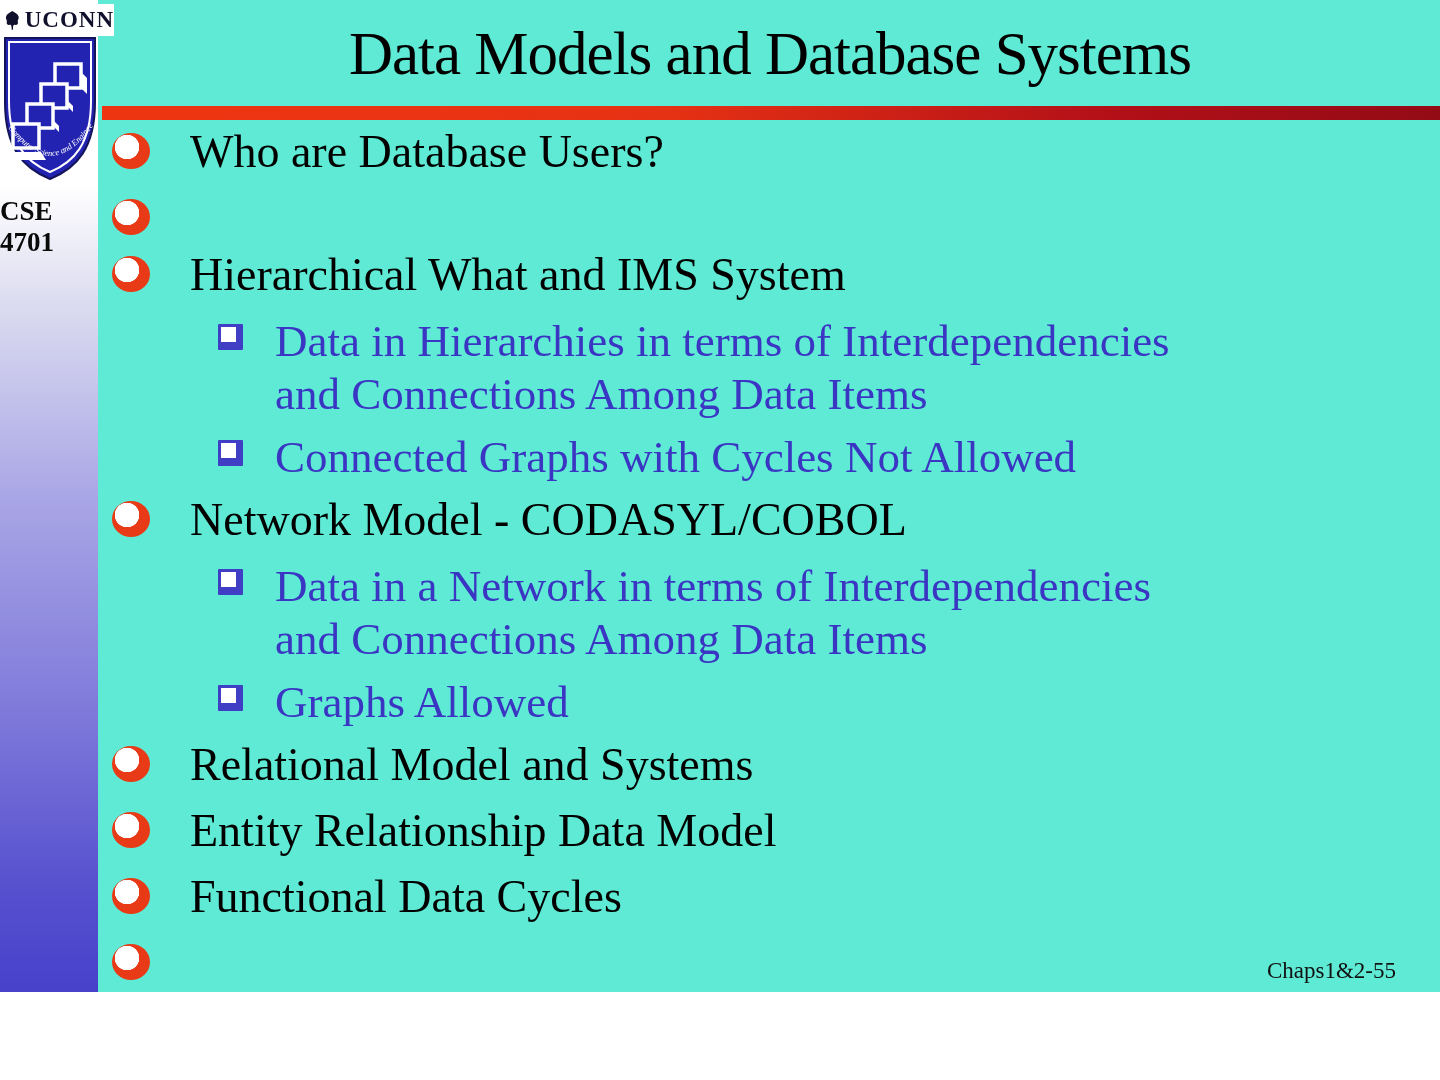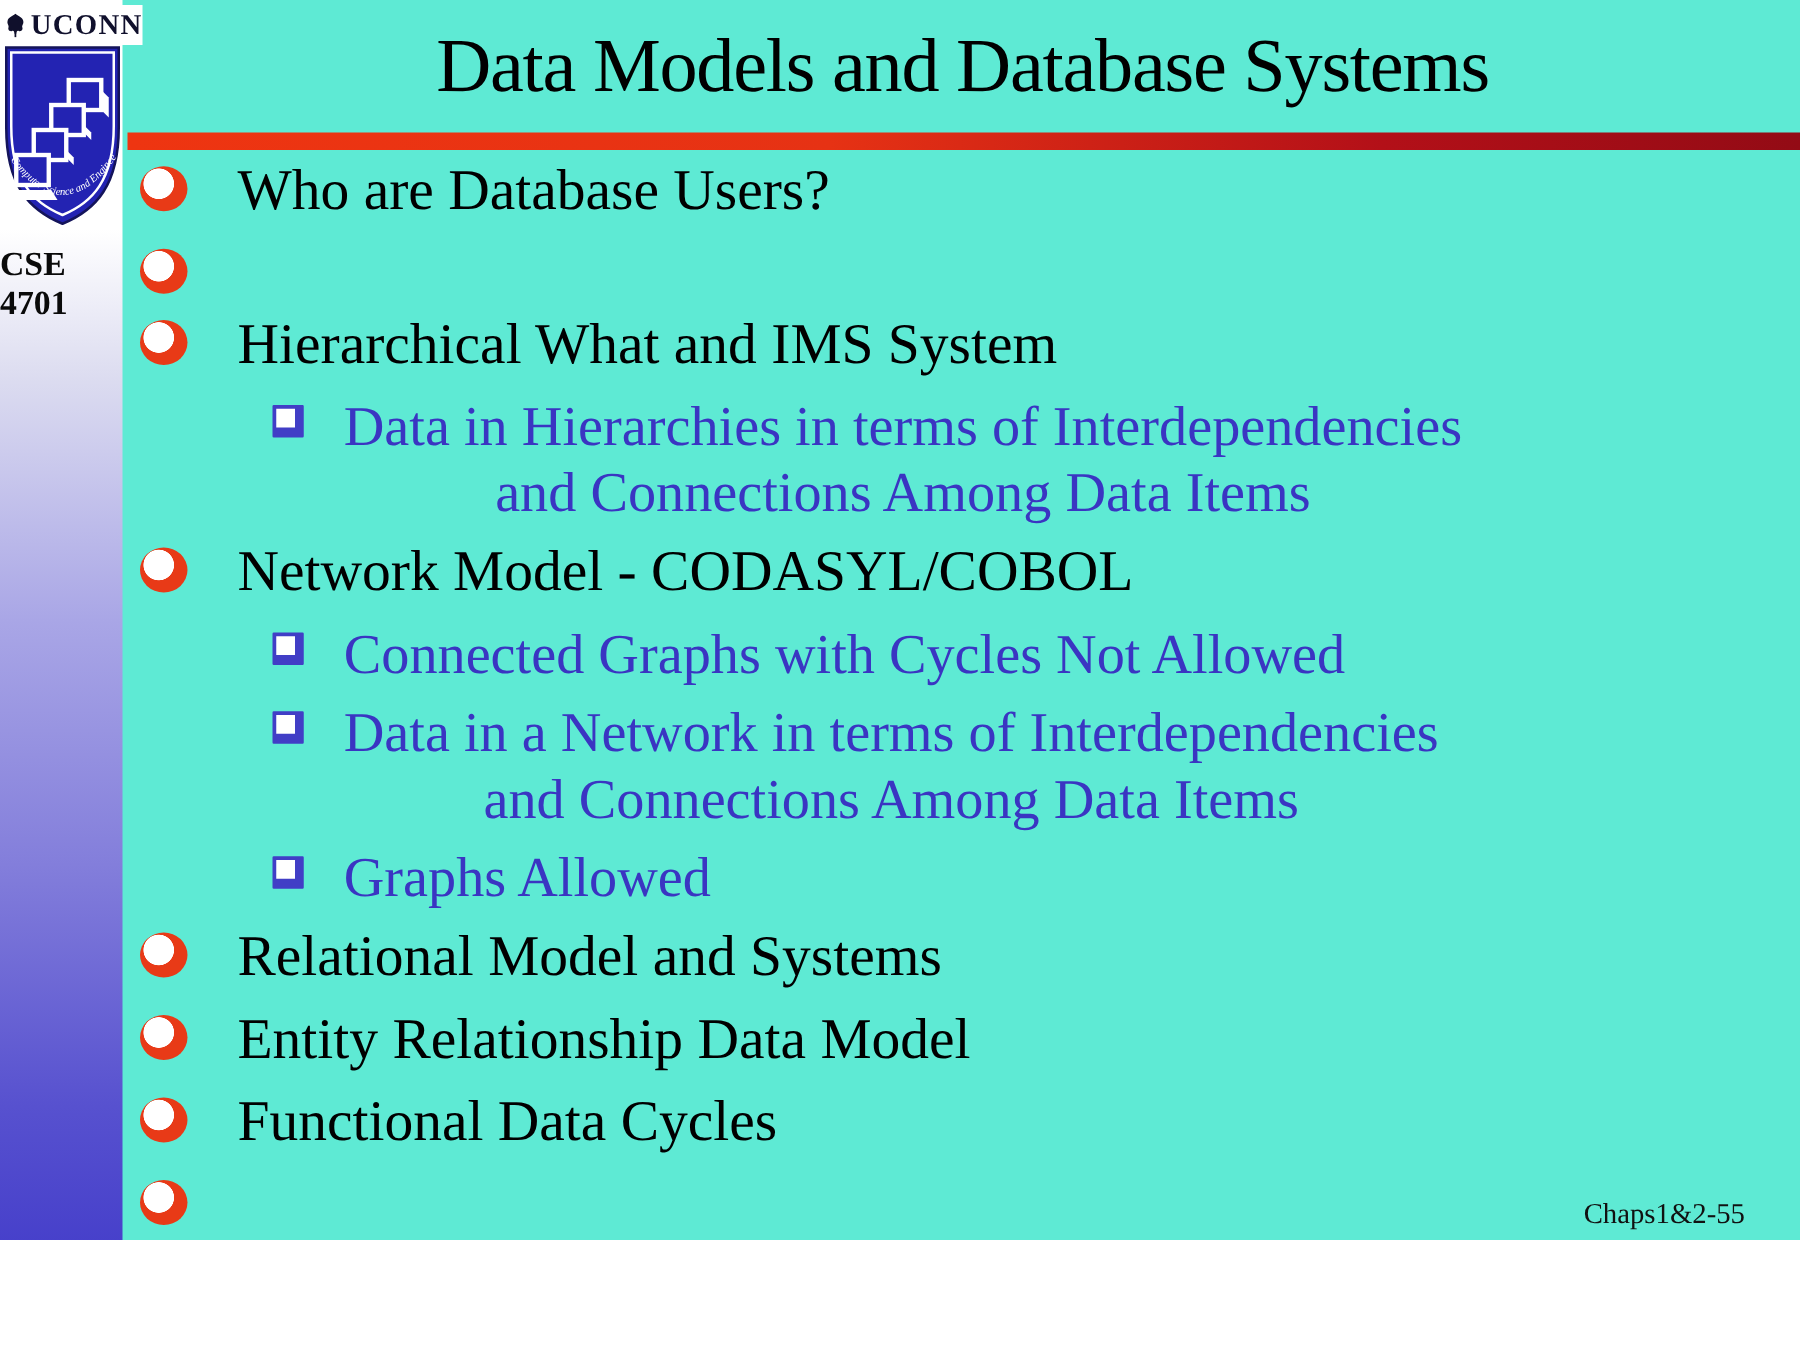--- a/index.html
+++ b/index.html
@@ -18,21 +18,21 @@
   .cse-block{position:absolute;left:0;top:196px;width:98px;text-align:left;
     font-weight:bold;font-size:27px;line-height:31px;color:#0a0a0a;}
 
   
   .title{position:absolute;left:110px;top:16px;width:1320px;text-align:center;
     font-size:61px;line-height:76px;color:#000;letter-spacing:-1px;}
   .rule{position:absolute;left:102px;top:106px;width:1338px;height:14px;
     background:linear-gradient(90deg,#ee3511 0%,#e63214 42%,#b31018 75%,#930b15 100%);}
 
   
-  .content{position:absolute;left:100px;top:126px;width:1340px;text-align:center;}
+  .content{position:absolute;left:100px;top:126px;width:1340px;}
   .row{display:flex;align-items:flex-start;}
   .row.l1{margin:0 0 14px 12px;}
   .row.l2{margin:0 0 10px 118px;}
   .ring-bullet{flex:none;width:38px;height:36px;border-radius:50%;margin-top:7px;
     background:radial-gradient(circle 13px at 15px 14px,#ffffff 0 12px,#e83a17 12.5px);}
   .sq-bullet{flex:none;width:15px;height:15px;margin-top:9px;border-radius:1px;
     border:3px solid #413ec6;border-right-width:7px;border-bottom-width:8px;background:#fff;}
   .t1{margin-left:40px;font-size:46px;line-height:52px;color:#000;}
   .t2{margin-left:32px;font-size:45px;line-height:53px;color:#3a35c2;
     white-space:pre-line;max-width:1140px;}
@@ -106,28 +106,28 @@
       <span class="ring-bullet"></span>
       <span class="t1">Hierarchical What and IMS System</span>
     </div>
 
     <div class="row l2" style="margin-top:6px">
       <span class="sq-bullet"></span>
       <span class="t2">Data in Hierarchies in terms of Interdependencies
 and Connections Among Data Items</span>
     </div>
 
+    <div class="row l2">
+      <span class="sq-bullet"></span>
+      <span class="t2">Connected Graphs with Cycles Not Allowed</span>
+    </div>
+
     <div class="row l1" style="margin-top:8px">
       <span class="ring-bullet"></span>
       <span class="t1">Network Model - CODASYL/COBOL</span>
-    </div>
-
-    <div class="row l2">
-      <span class="sq-bullet"></span>
-      <span class="t2">Connected Graphs with Cycles Not Allowed</span>
     </div>
 
     <div class="row l2" style="margin-top:6px">
       <span class="sq-bullet"></span>
       <span class="t2">Data in a Network in terms of Interdependencies
 and Connections Among Data Items</span>
     </div>
 
     <div class="row l2">
       <span class="sq-bullet"></span>

